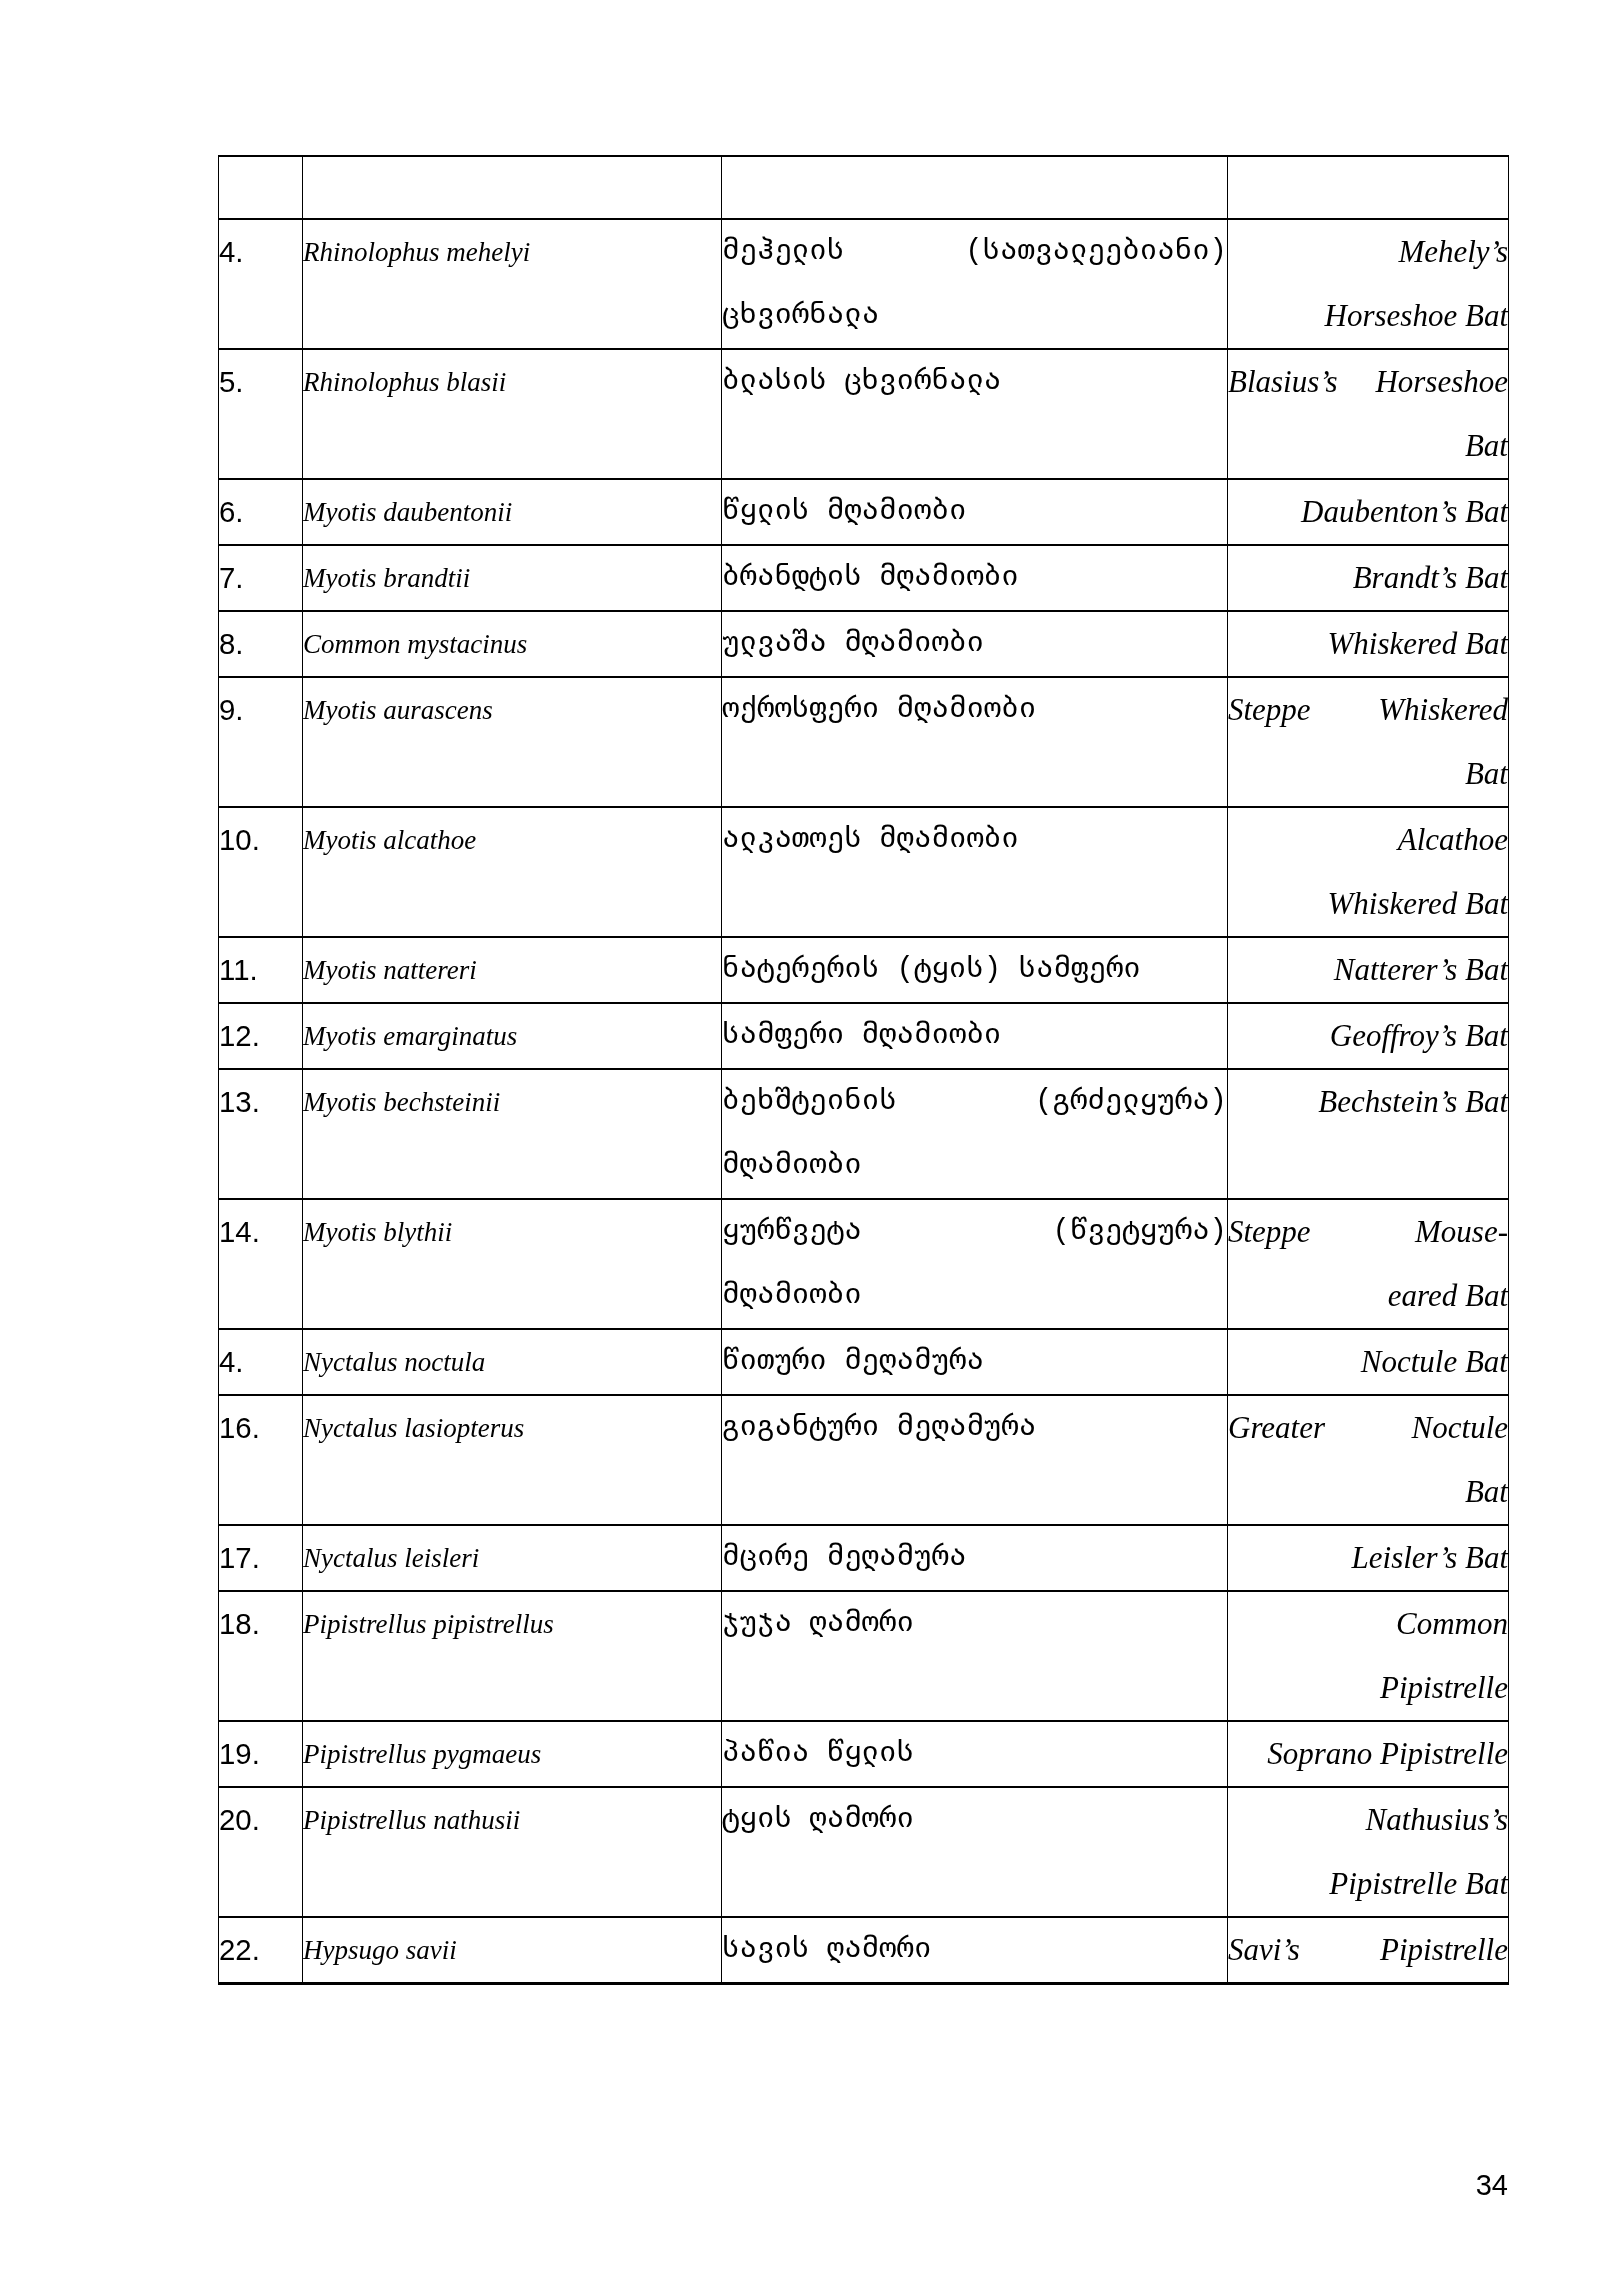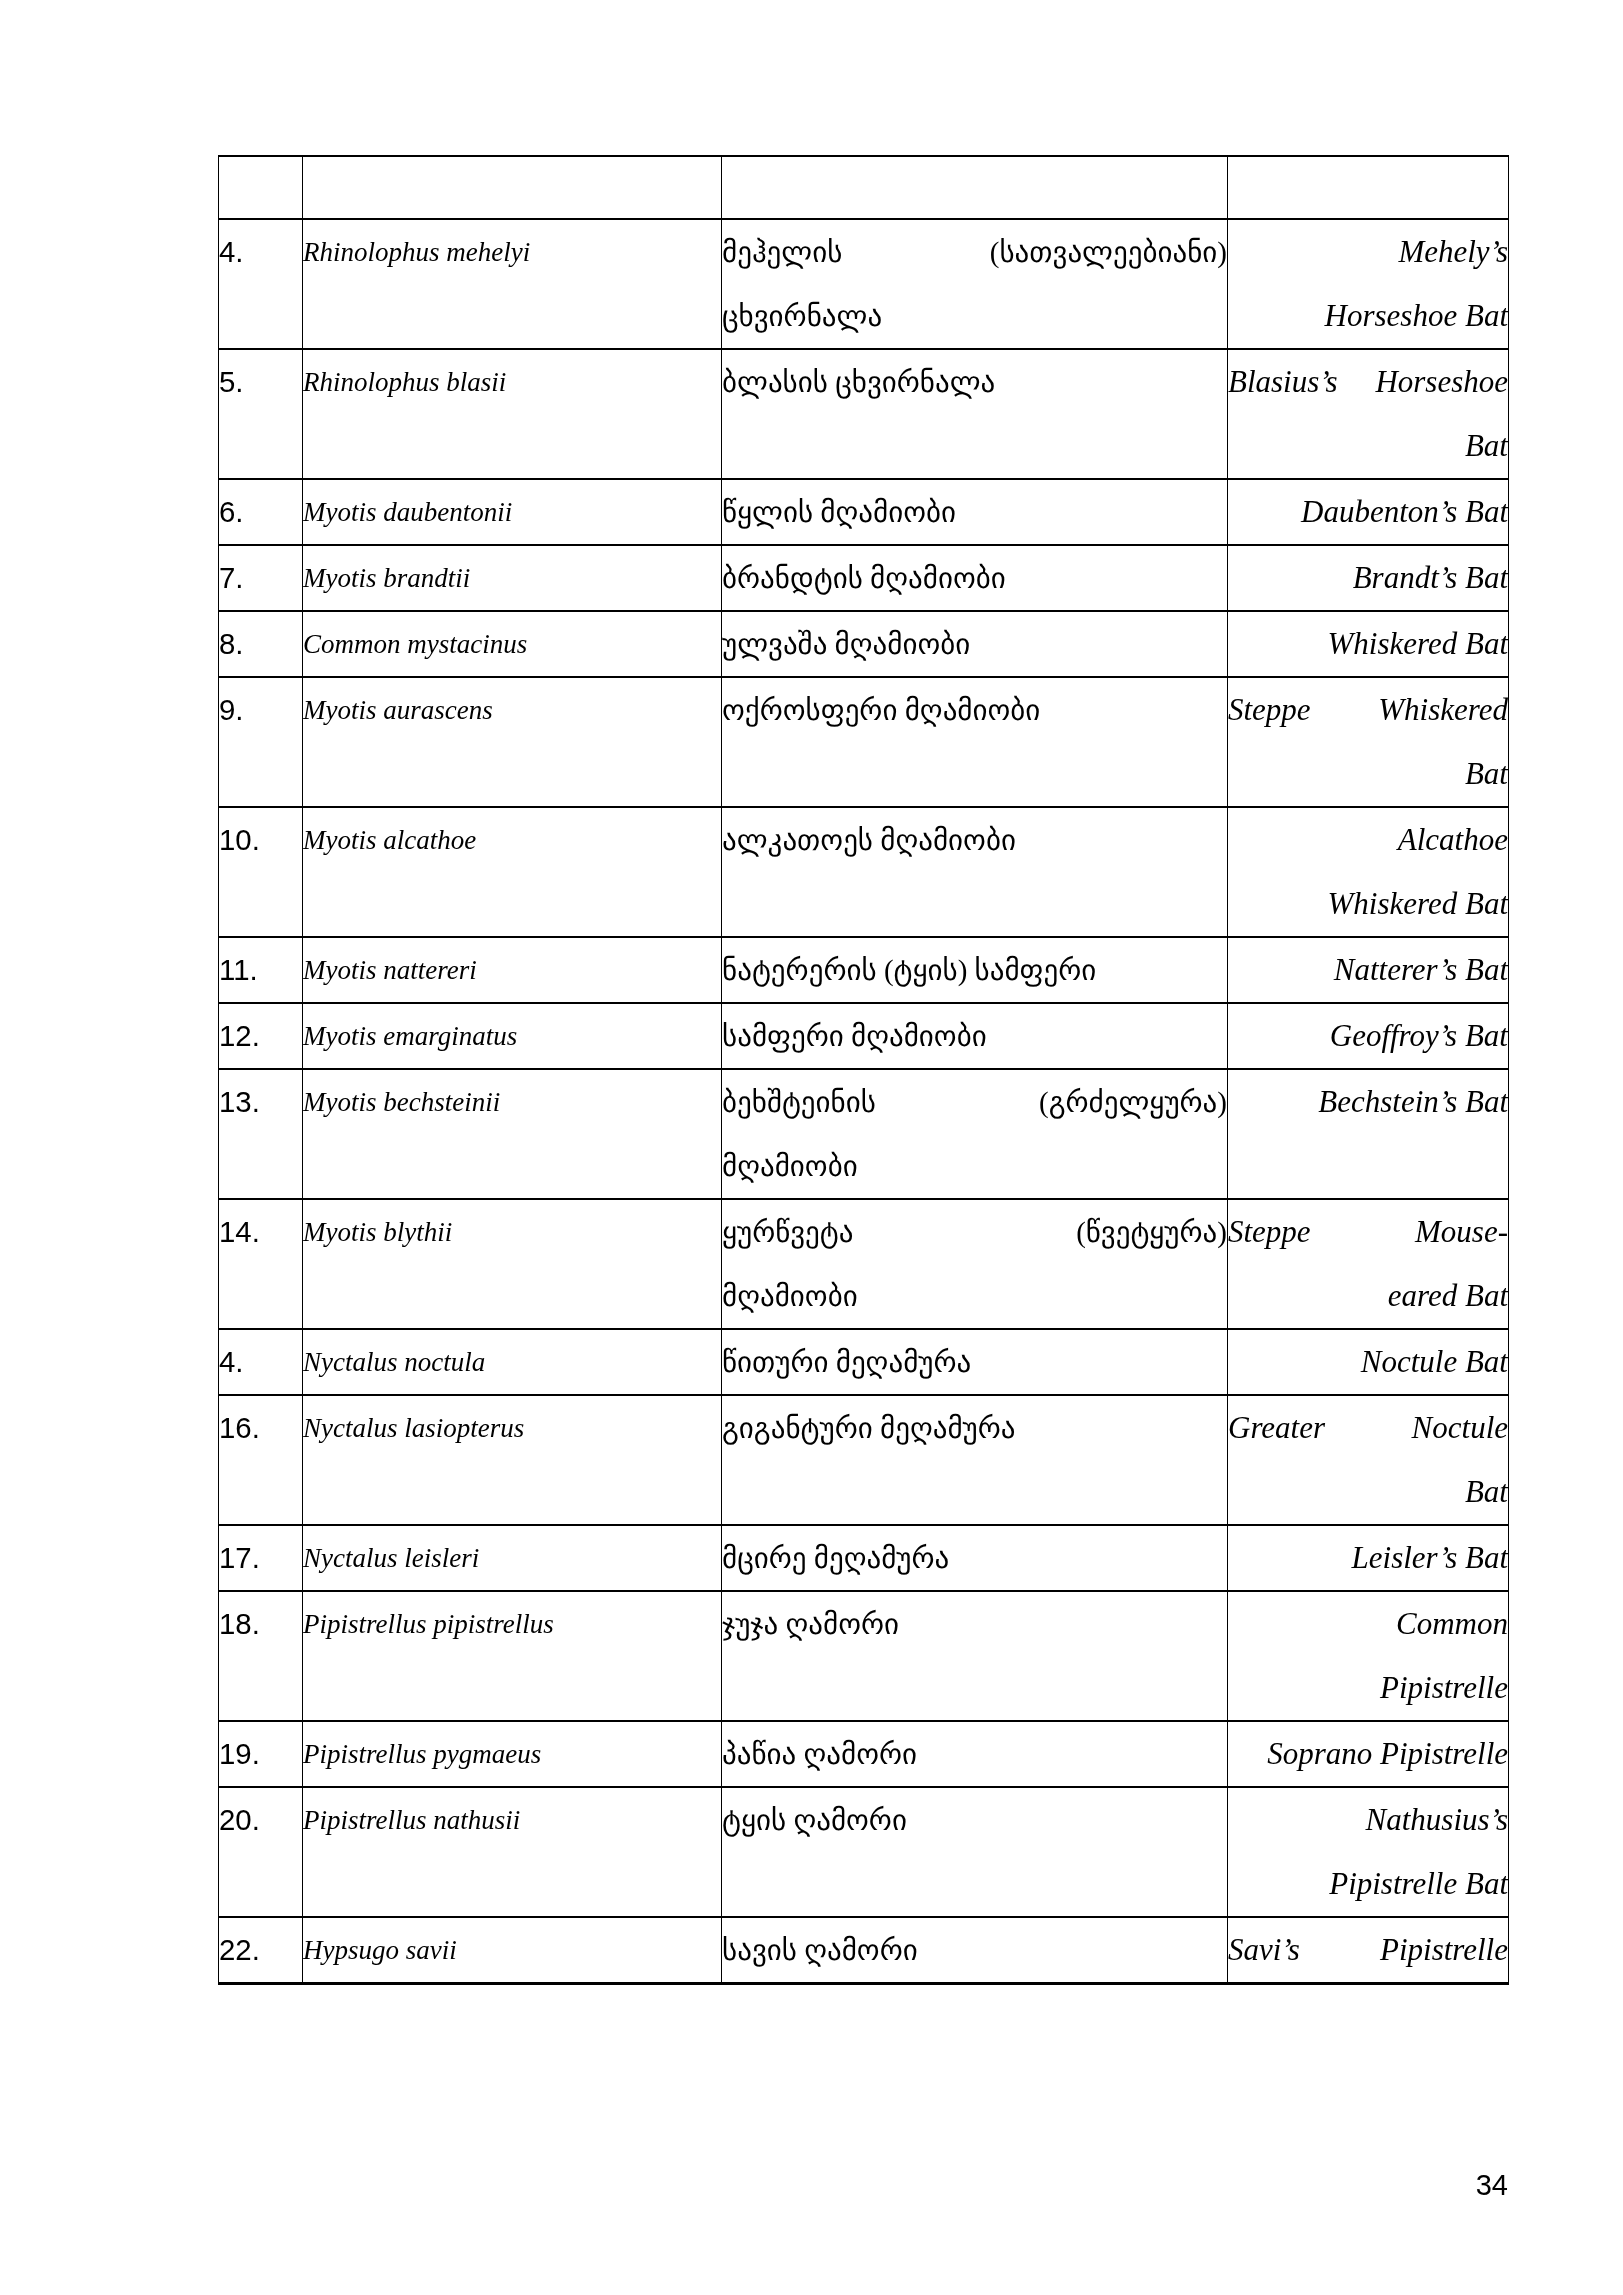--- a/index.html
+++ b/index.html
@@ -37,21 +37,21 @@
     line-height:64px;
   }
   td.c-lat{
     font-family:"Liberation Serif", serif;
     font-style:italic;
     font-size:27px;
     padding-left:19.6px;
     line-height:64px;
   }
   td.c-geo{
-    font-family:Liberation Serif, serif;
+    font-family:Liberation Mono, monospace;
     font-size:29px;
     padding:0 13px 0 14.4px;
     line-height:64px;
     margin-left:32px;
   }
   td.c-eng{
     font-family:"Liberation Serif", serif;
     font-style:italic;
     font-size:31px;
     padding:0 11.8px 0 14.4px;
@@ -267,21 +267,21 @@
           </td>
           <td class="c-eng">
             <div class="line">Common</div>
             <div class="line">Pipistrelle</div>
           </td>
         </tr>
         <tr class="s">
           <td class="c-num">19.</td>
           <td class="c-lat">Pipistrellus pygmaeus</td>
           <td class="c-geo">
-            <div class="line">პაწია ღამორი</div>
+            <div class="line">პაწია წყლის</div>
           </td>
           <td class="c-eng">
             <div class="line">Soprano Pipistrelle</div>
           </td>
         </tr>
         <tr class="d">
           <td class="c-num">20.</td>
           <td class="c-lat">Pipistrellus nathusii</td>
           <td class="c-geo">
             <div class="line">ტყის ღამორი</div>

